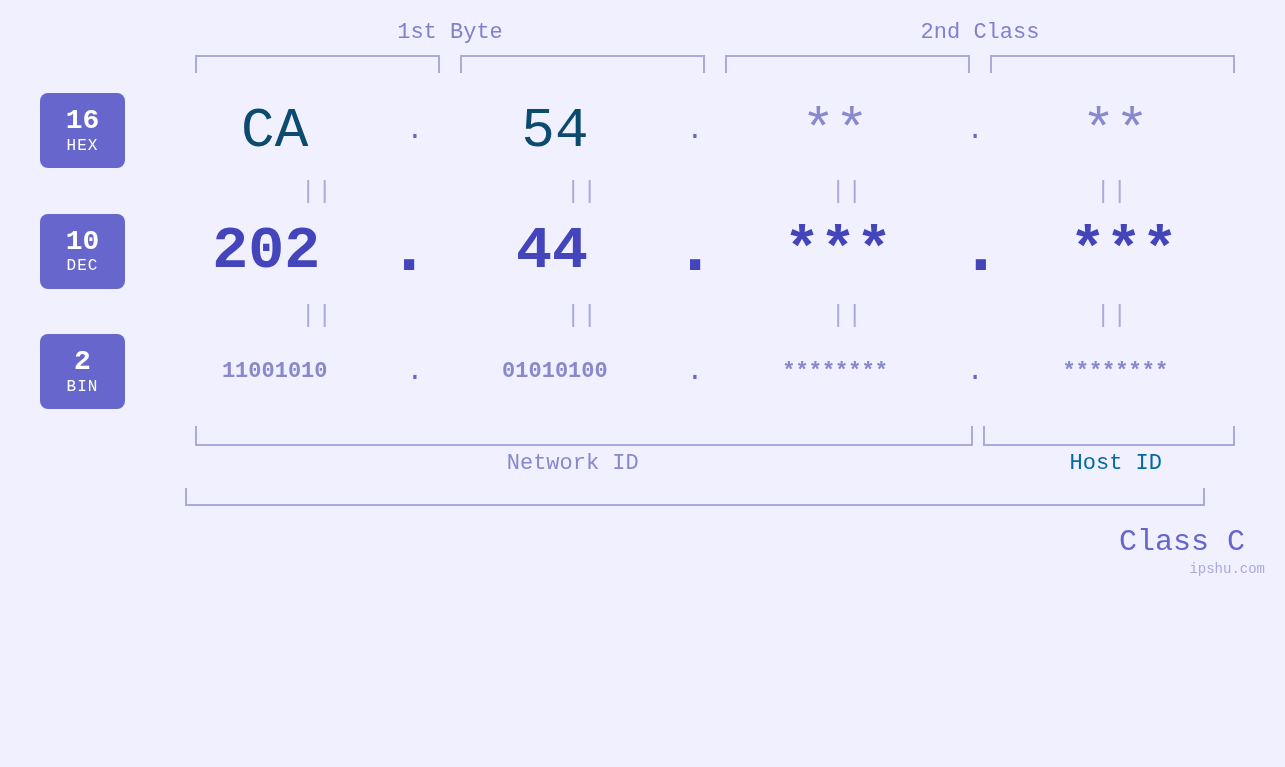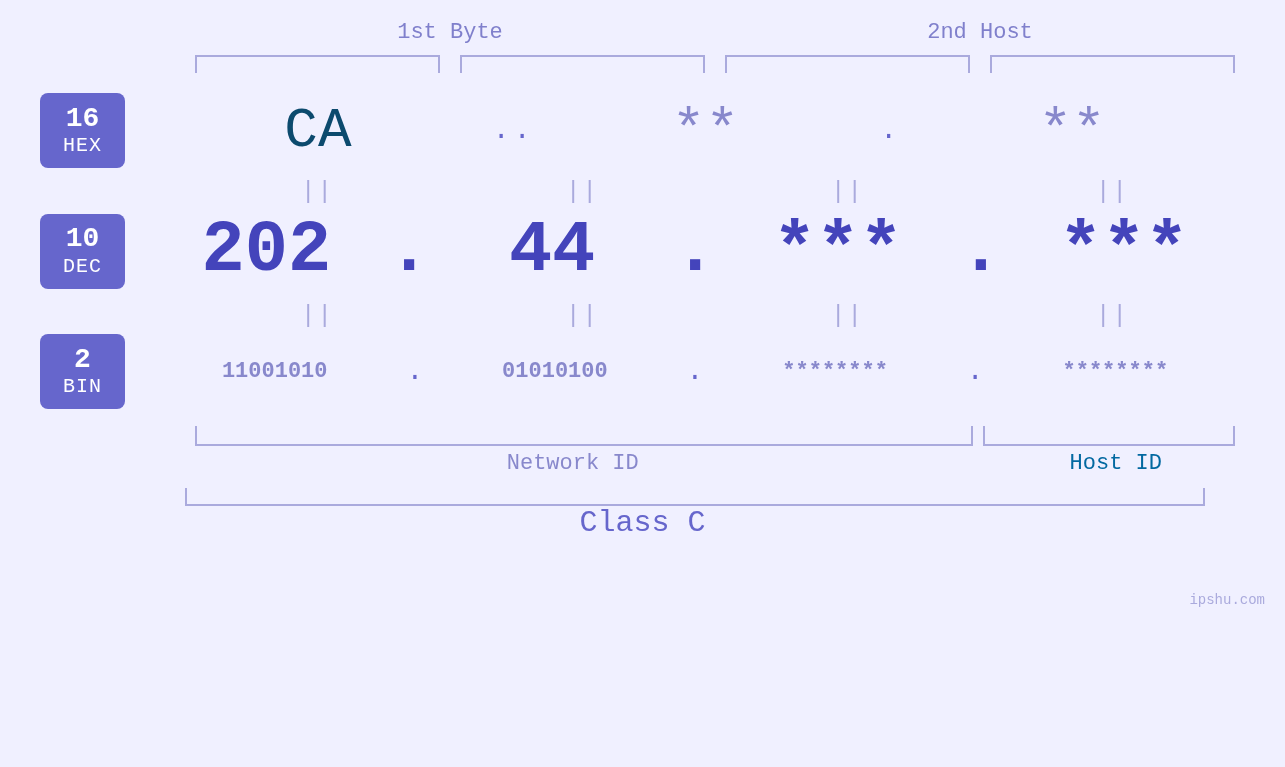--- a/index.html
+++ b/index.html
@@ -97,21 +97,21 @@
       margin-right: 20px;
     }
 
     .base-badge .base-num {
       font-size: 28px;
       font-weight: bold;
       line-height: 1.1;
     }
 
     .base-badge .base-label {
-      font-size: 20px;
+      font-size: 16px;
       font-weight: normal;
       letter-spacing: 1px;
     }
 
     .values-row {
       display: flex;
       flex: 1;
       align-items: center;
     }
 
@@ -131,21 +131,21 @@
     
     .hex-value {
       color: #0c4a6e;
       font-size: 56px;
       font-weight: normal;
     }
 
     
     .dec-value {
       color: #4444bb;
-      font-size: 72px;
+      font-size: 60px;
       font-weight: bold;
     }
 
     .dec-dot {
       color: #4444bb;
       font-size: 72px;
       font-weight: bold;
     }
 
     
@@ -179,42 +179,42 @@
     }
 
     .class-label {
       color: #6666cc;
       font-size: 30px;
       font-family: 'Courier New', monospace;
     }
 
     .watermark {
       position: absolute;
-      bottom: 0;
+      bottom: 31px;
       right: 20px;
       color: #aaaadd;
       font-size: 14px;
     }
 
     .masked {
       color: #8888cc;
     }
 
     .masked-dec {
       color: #4444bb;
     }
   </style>
 </head>
 <body>
 
 <div class="main-container">
 
   <div class="byte-headers">
     <div class="byte-header">1st Byte</div>
-    <div class="byte-header">2nd Host</div>
+    <div class="byte-header">2nd Class</div>
   </div>
 
   <div class="bracket-row">
     <div class="bracket">
         <div class="bracket-right"></div>
       </div>
     <div class="bracket">
         <div class="bracket-right"></div>
       </div>
     <div class="bracket">
@@ -228,20 +228,23 @@
   <div class="row-group">
     <div class="base-badge">
       <span class="base-num">16</span>
       <span class="base-label">HEX</span>
     </div>
     <div class="values-row">
       <div class="byte-cell">
         <span class="hex-value">CA</span>
       </div>
       <span class="dot-sep">.</span>
+      <div class="byte-cell">
+        <span class="hex-value">54</span>
+      </div>
       <span class="dot-sep">.</span>
       <div class="byte-cell">
         <span class="hex-value masked">**</span>
       </div>
       <span class="dot-sep">.</span>
       <div class="byte-cell">
         <span class="hex-value masked">**</span>
       </div>
     </div>
   </div>
@@ -327,19 +330,19 @@
     <div style="flex:3; text-align:center; color:#8888cc; font-size:22px; font-family:'Courier New',monospace; margin-right:5px;">Network ID</div>
     <div style="flex:1; text-align:center; color:#0369a1; font-size:22px; font-family:'Courier New',monospace; margin-left:5px;">Host ID</div>
   </div>
 
   <div style="position:relative; width:100%; padding-left:145px; margin-top:12px; height:18px;">
     <div style="position:absolute; left:145px; right:40px; bottom:0; height:2px; background:#aaaadd;"></div>
     <div style="position:absolute; left:145px; bottom:0; top:0; width:2px; background:#aaaadd;"></div>
     <div style="position:absolute; right:40px; bottom:0; top:0; width:2px; background:#aaaadd;"></div>
   </div>
 
-  <div class="class-label-row" style="margin-top:0;">
+  <div class="class-label-row" style="margin-top:19px;justify-content:flex-end;">
     <span class="class-label">Class C</span>
   </div>
 
   <div class="watermark">ipshu.com</div>
 
 </div>
 
 </body></html>

